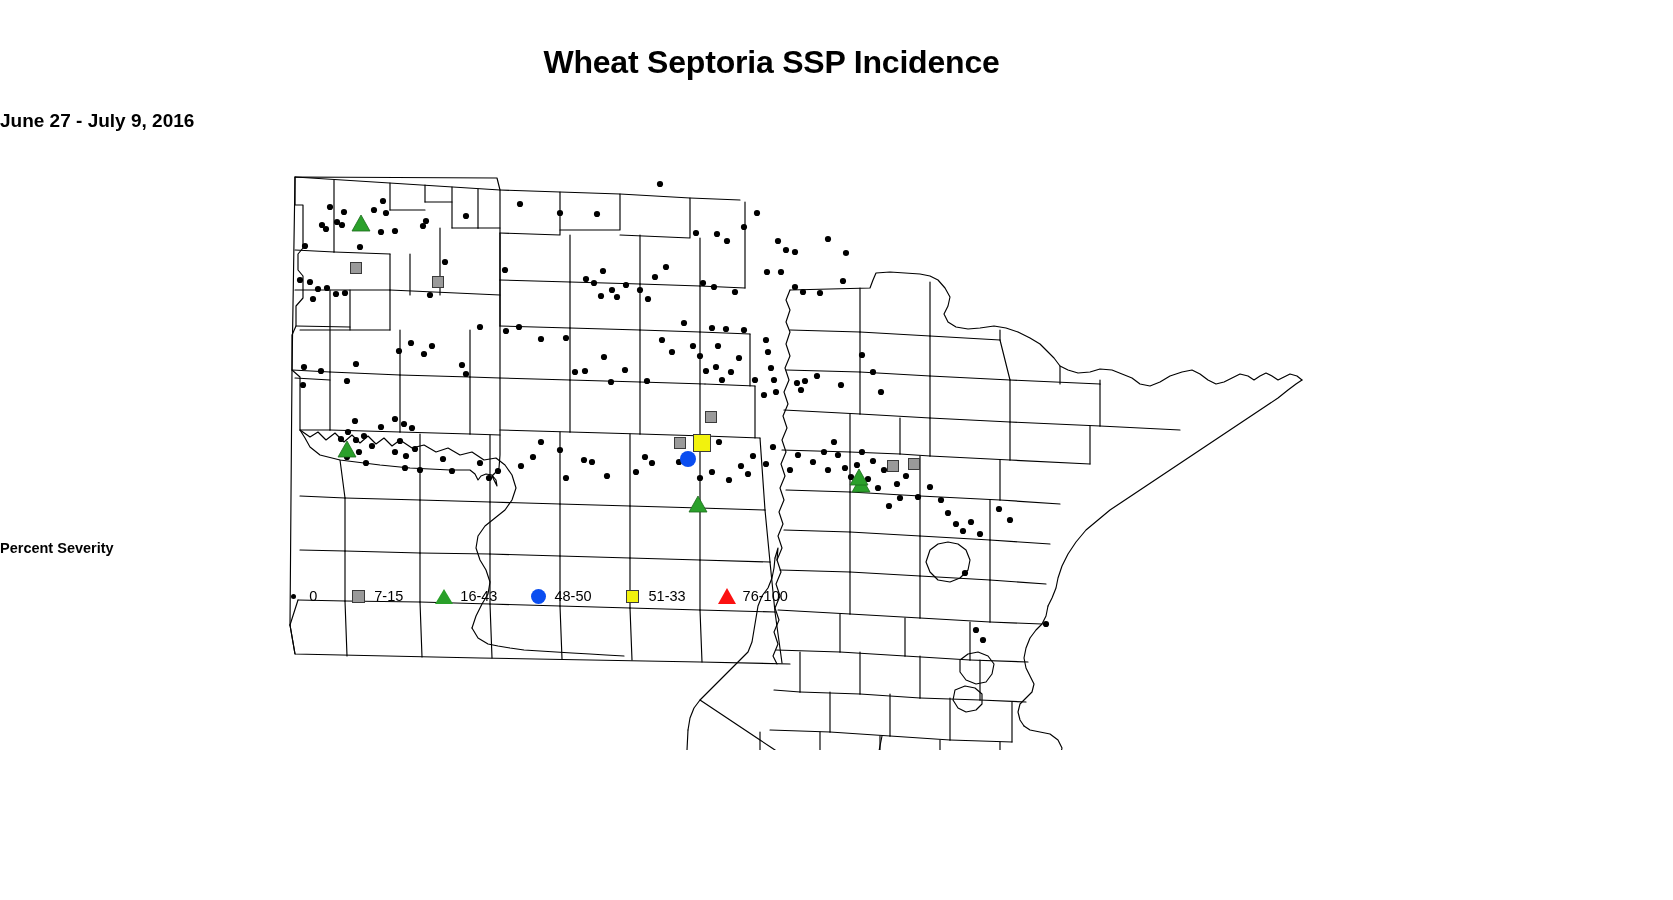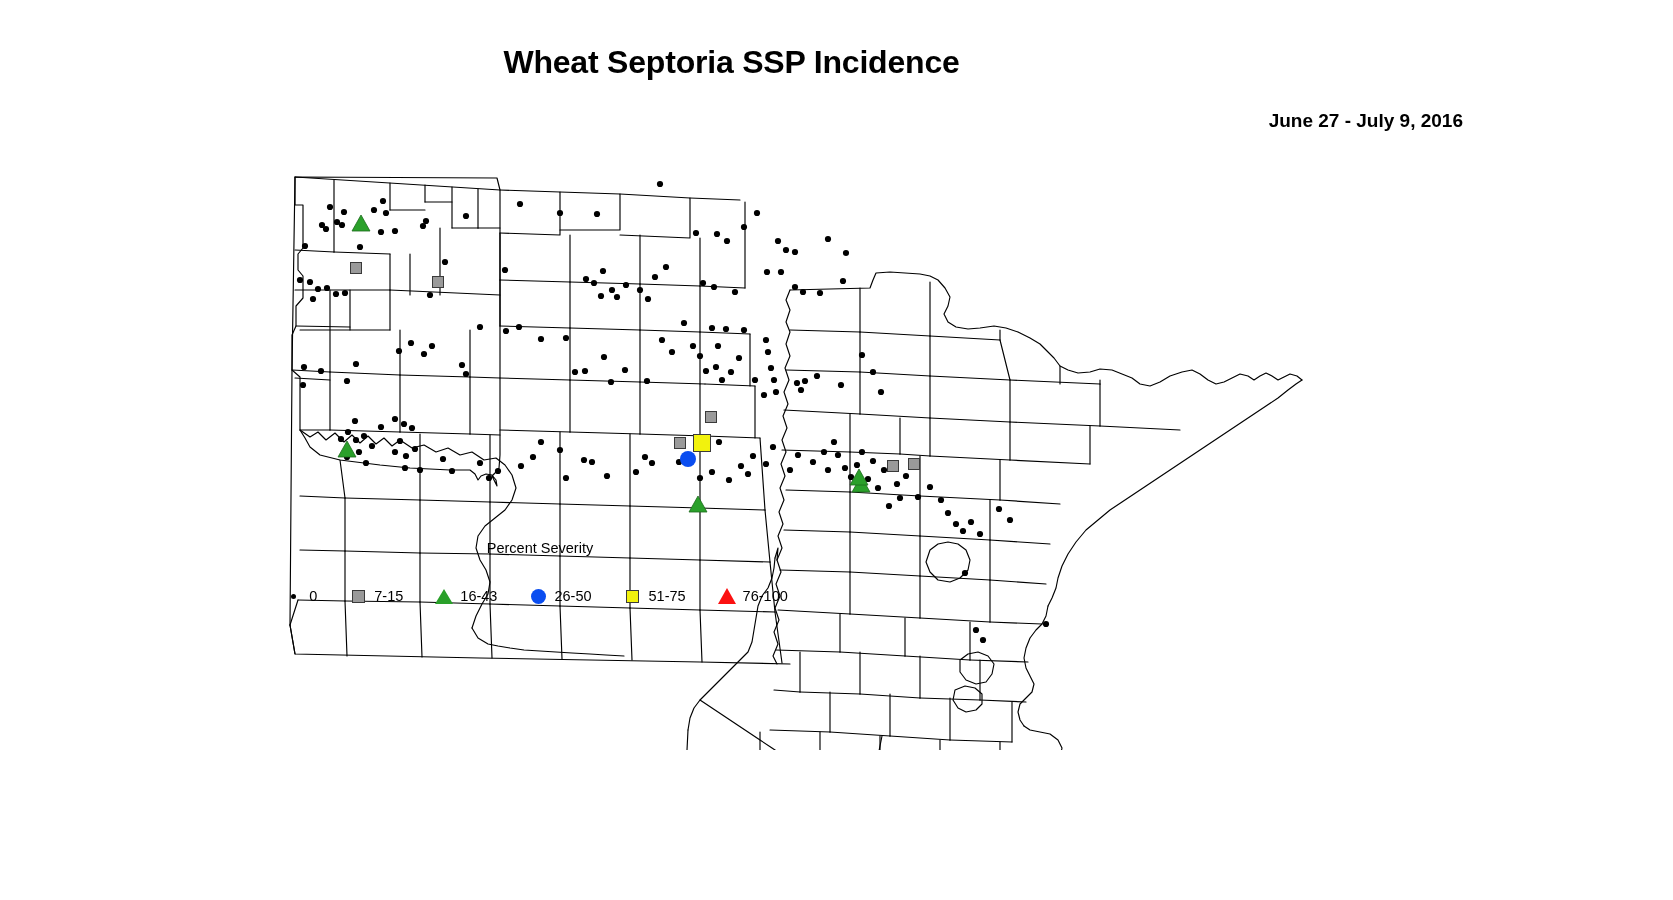--- a/index.html
+++ b/index.html
@@ -26,27 +26,28 @@
   #title {
     position: absolute;
     left: 0;
     top: 44px;
     width: 1463px;
     text-align: center;
     font-size: 32px;
     font-weight: bold;
     letter-spacing: -0.2px;
     white-space: nowrap;
+    padding-left: 40px;
   }
   #subtitle {
     position: absolute;
     left: 0;
     top: 110px;
     width: 1463px;
-    text-align: right;
+    text-align: left;
     font-size: 19px;
     font-weight: bold;
     white-space: nowrap;
   }
   
   #map-wrap {
     position: absolute;
     left: 0px;
     top: 130px;
     width: 1400px;
@@ -58,23 +59,23 @@
     position: absolute;
     left: 0px;
     top: 540px;
     width: 1080px;
   }
   #legend-title {
     position: absolute;
     left: 0;
     top: 0;
     width: 1080px;
-    text-align: center;
+    text-align: left;
     font-size: 14.5px;
-    font-weight: normal;
+    font-weight: bold;
     white-space: nowrap;
   }
   #legend-items {
     position: absolute;
     left: 0;
     top: 46px;
     width: 1080px;
     display: flex;
     justify-content: center;
     align-items: center;
@@ -698,27 +699,27 @@
         <div class="legend-item">
           <span class="legend-sym">
             <span class="sym-tri green"></span>
           </span>
           <span class="legend-label">16-43</span>
         </div>
         <div class="legend-item">
           <span class="legend-sym">
             <span class="sym-circle"></span>
           </span>
-          <span class="legend-label">26-50</span>
+          <span class="legend-label">48-50</span>
         </div>
         <div class="legend-item">
           <span class="legend-sym">
             <span class="sym-square yellow"></span>
           </span>
-          <span class="legend-label">51-75</span>
+          <span class="legend-label">51-33</span>
         </div>
         <div class="legend-item">
           <span class="legend-sym">
             <span class="sym-tri red"></span>
           </span>
           <span class="legend-label">76-100</span>
         </div>
       </div>
   </div>
 

